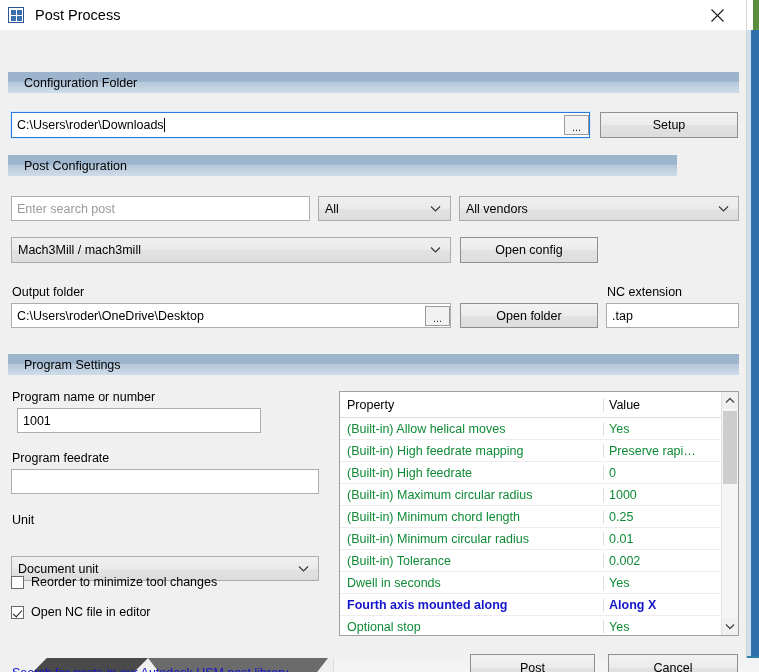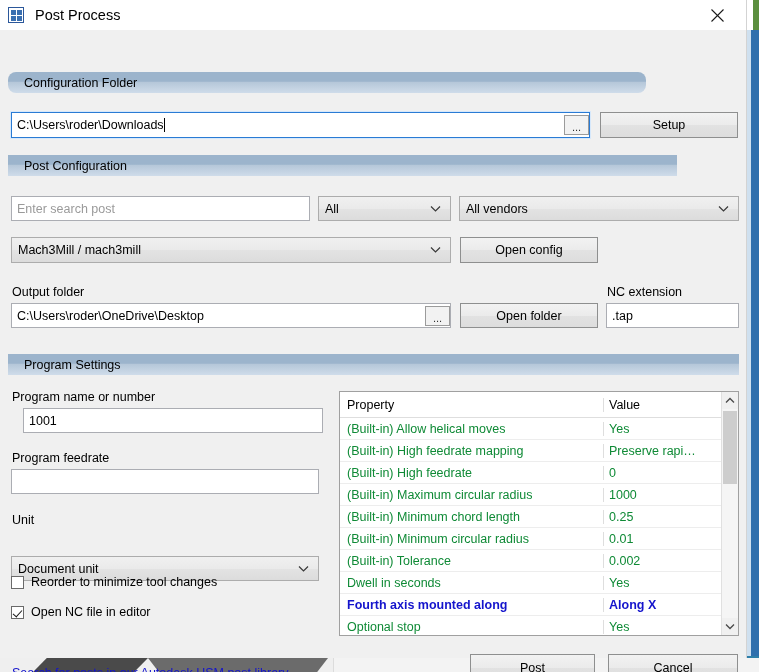--- a/index.html
+++ b/index.html
@@ -364,21 +364,21 @@
     <div class="close-btn">
       <svg width="13" height="13" viewBox="0 0 13 13">
         <line x1="0.5" y1="0.5" x2="12.5" y2="12.5" stroke="#1a1a1a" stroke-width="1.1"></line>
         <line x1="12.5" y1="0.5" x2="0.5" y2="12.5" stroke="#1a1a1a" stroke-width="1.1"></line>
       </svg>
     </div>
   </div>
 
   <div class="content">
 
-    <div class="group-header" style="left:8px; top:42px; width:638px;border-radius:8px;">
+    <div class="group-header" style="left:8px; top:42px; width:731px;">
       <span>Configuration Folder</span>
     </div>
 
     <div class="txtbox focused" style="left:11px; top:82px; width:579px; height:26px;">
       <span class="val">C:\Users\roder\Downloads</span>
         <span class="caret"></span>
     </div>
     <div class="browse-btn" style="left:564px; top:85px;">
       <span>...</span>
     </div>
@@ -441,21 +441,21 @@
     <div class="lbl" style="left:607px; top:255px;">NC extension</div>
     <div class="txtbox" style="left:606px; top:273px; width:133px; height:25px;">
       <span class="val">.tap</span>
     </div>
 
     <div class="group-header" style="left:8px; top:324px; width:731px;">
       <span>Program Settings</span>
     </div>
 
     <div class="lbl" style="left:12px; top:360px;">Program name or number</div>
-    <div class="txtbox" style="left:23px; top:378px; width:300px; height:25px;">
+    <div class="txtbox" style="left:17px; top:378px; width:244px; height:25px;">
       <span class="val">1001</span>
     </div>
 
     <div class="lbl" style="left:12px; top:421px;">Program feedrate</div>
     <div class="txtbox" style="left:11px; top:439px; width:308px; height:25px;">
       <span class="val"></span>
     </div>
 
     <div class="lbl" style="left:12px; top:483px;">Unit</div>
     <div class="combo" style="left:11px; top:502px; width:308px; height:25px;margin-top:24px;">

